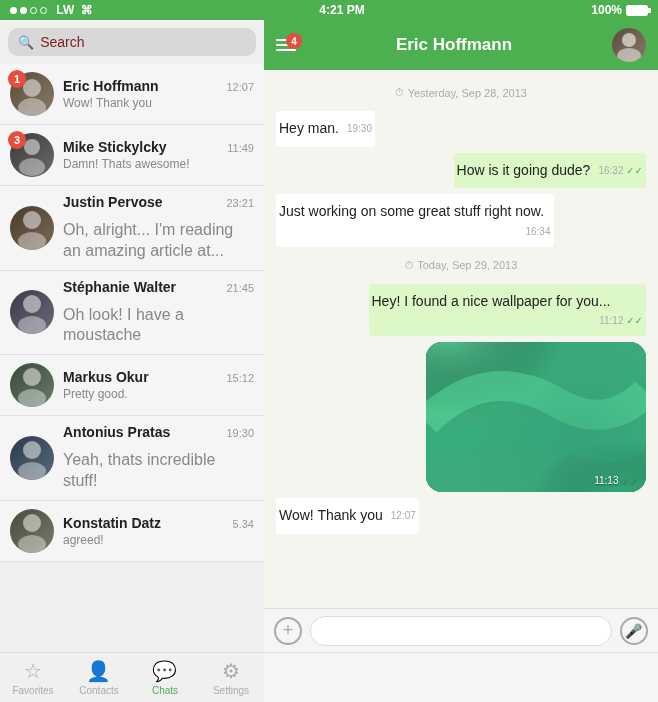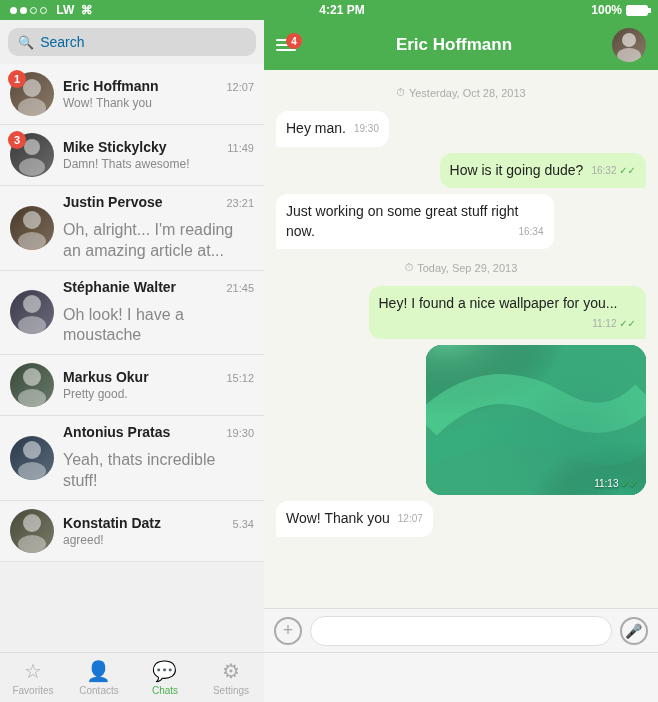--- a/index.html
+++ b/index.html
@@ -62,21 +62,21 @@
     .search-bar {
       background: #d8d8d8;
       margin: 8px;
       border-radius: 10px;
       display: flex;
       align-items: center;
       padding: 6px 10px;
       gap: 6px;
     }
     .search-bar-icon { color: #888; font-size: 13px; }
-    .search-bar-text { color: #0369a1; font-size: 14px; }
+    .search-bar-text { color: #7f1d1d; font-size: 14px; }
 
     .chat-list {
       flex: 1;
       overflow-y: auto;
     }
 
     .chat-item {
       display: flex;
       align-items: center;
       padding: 8px 10px;
@@ -224,22 +224,22 @@
     }
 
     .message-row {
       display: flex;
     }
     .message-row.received { justify-content: flex-start; }
     .message-row.sent { justify-content: flex-end; }
 
     .bubble {
       max-width: 75%;
-      padding: 8px 10px;
-      border-radius: 12px;
+      padding: 8px 3px;
+      border-radius: 4px;
       font-size: 14px;
       line-height: 1.4;
       position: relative;
     }
     .bubble.received {
       background: white;
       color: #222;
       border-bottom-left-radius: 3px;
     }
     .bubble.sent {
@@ -562,21 +562,21 @@
             <circle cx="17" cy="12" r="7" fill="rgba(255,255,255,0.6)"></circle>
             <ellipse cx="17" cy="28" rx="12" ry="8" fill="rgba(255,255,255,0.5)"></ellipse>
           </svg>
       </div>
     </div>
 
     <div class="messages-area">
 
       <div class="date-divider">
         <span>⏱</span>
-        <span>Yesterday, Oct 28, 2013</span>
+        <span>Yesterday, Sep 28, 2013</span>
       </div>
 
       <div class="message-row received">
         <div class="bubble received">
           <span>Hey man.</span>
           <span class="bubble-time">19:30</span>
         </div>
       </div>
 
       <div class="message-row sent">

